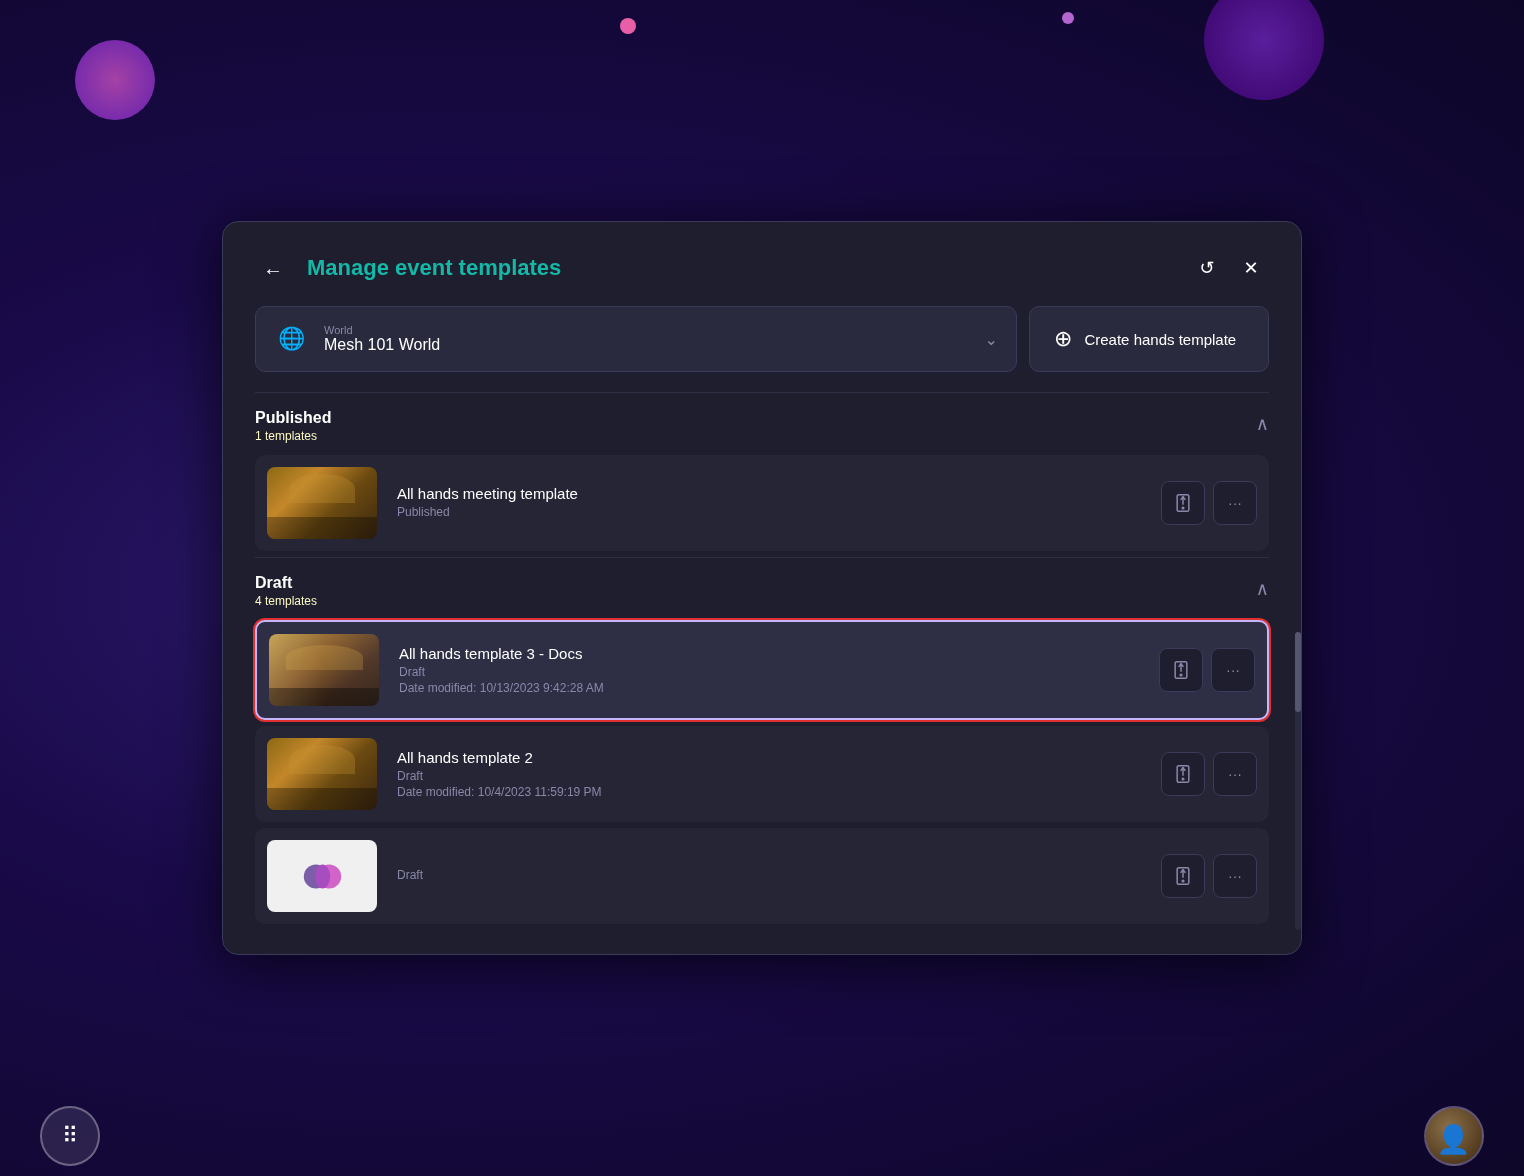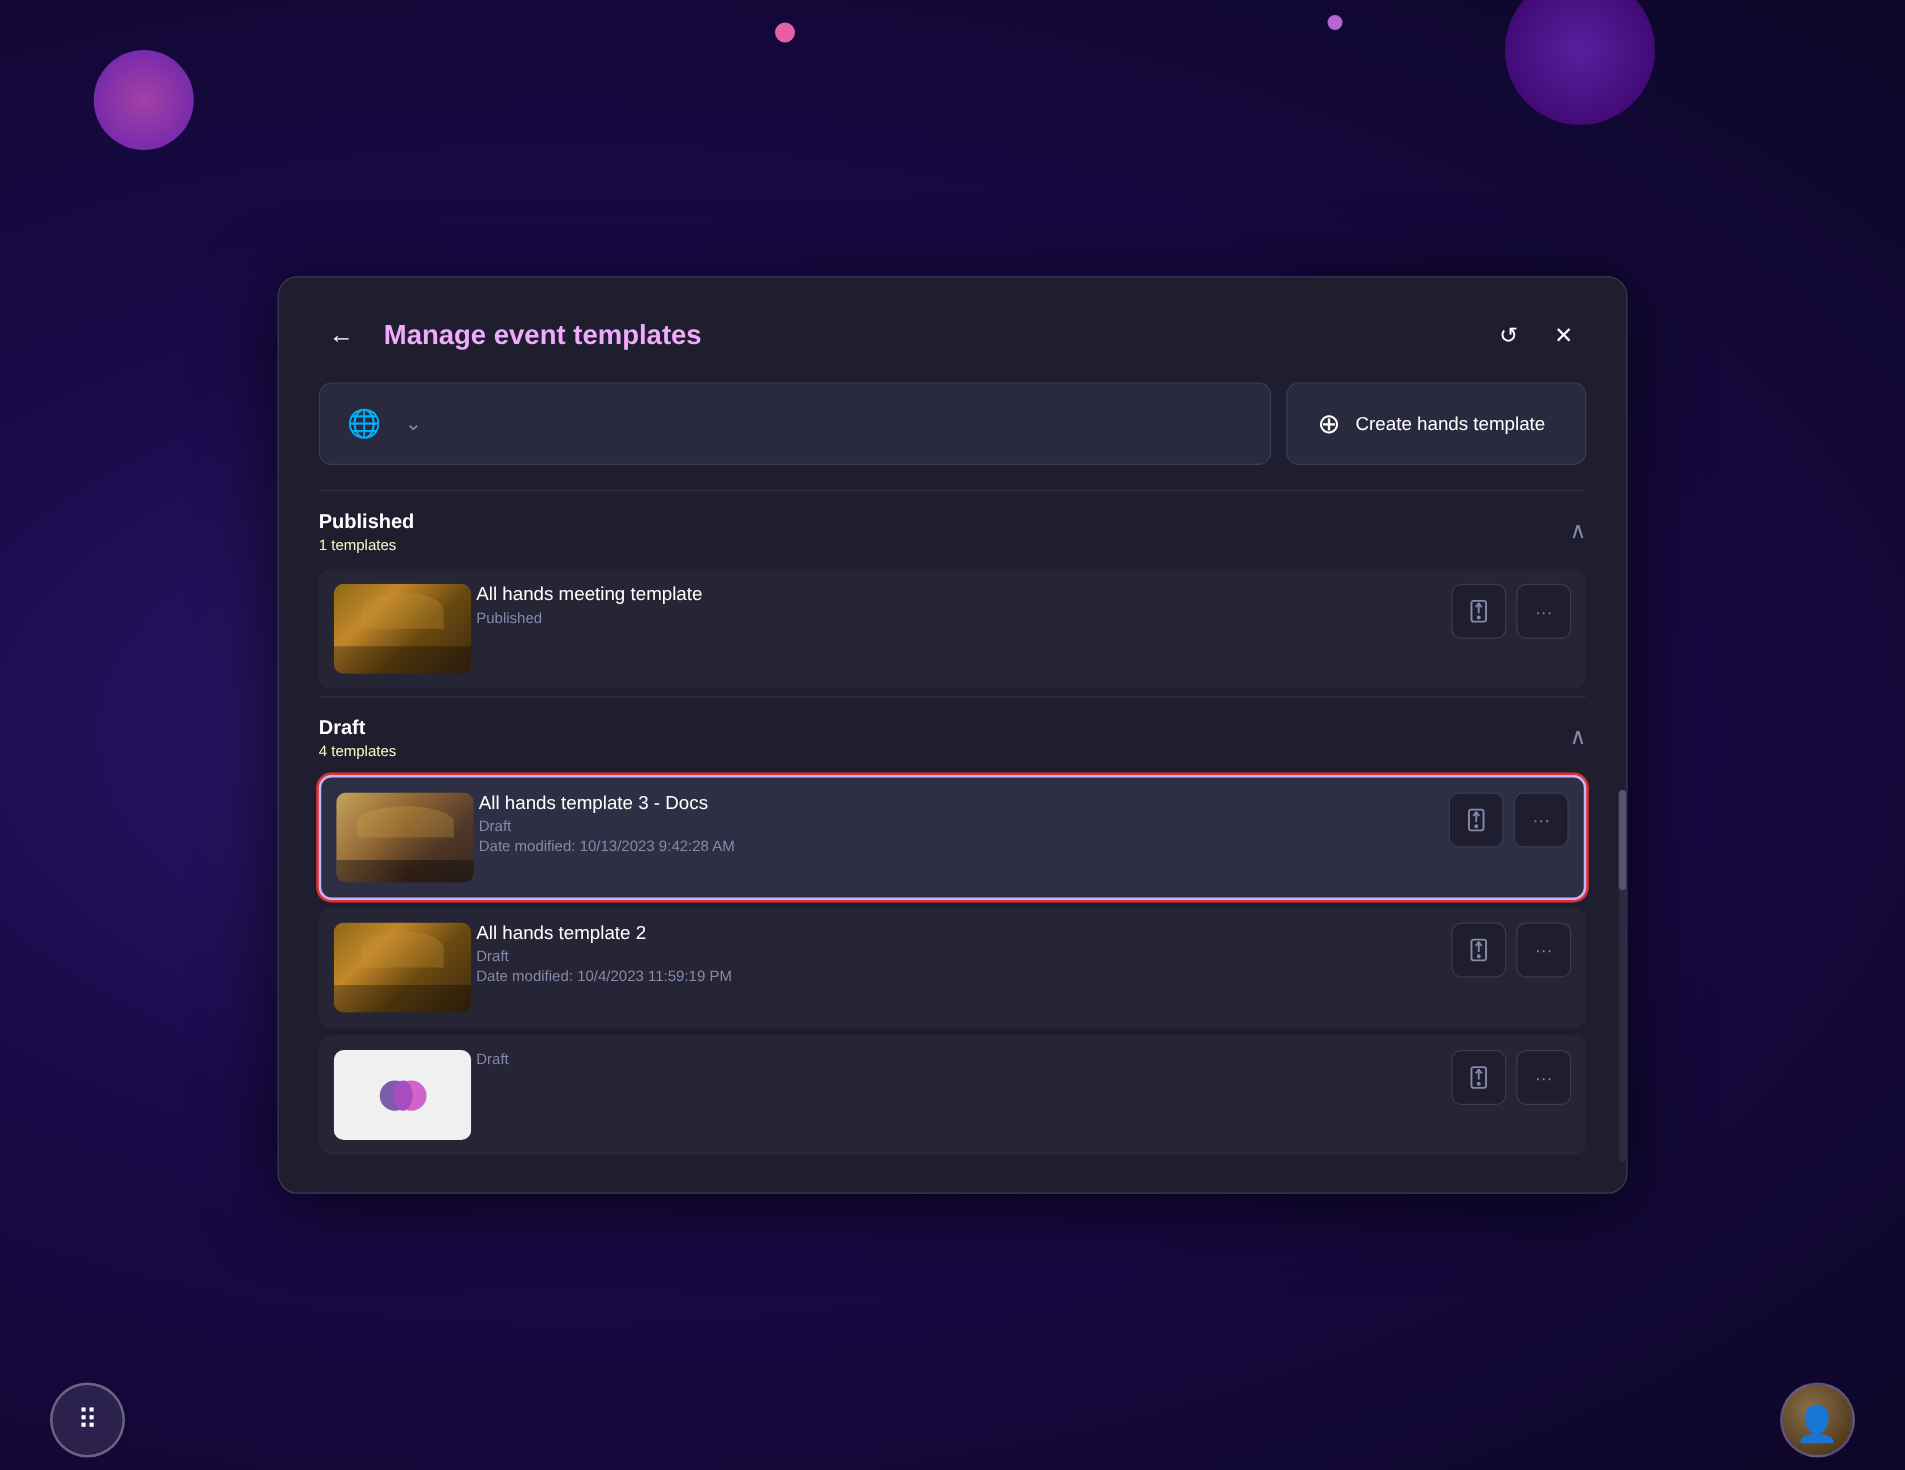--- a/index.html
+++ b/index.html
@@ -73,21 +73,21 @@
       font-size: 20px;
       border-radius: 6px;
       background: transparent;
       border: none;
       flex-shrink: 0;
     }
     .modal-title {
       flex: 1;
       font-size: 22px;
       font-weight: 600;
-      color: #f0abfc;
+      color: #14b8a6;
     }
     .header-actions {
       display: flex;
       gap: 8px;
     }
     .icon-btn {
       width: 36px; height: 36px;
       display: flex; align-items: center; justify-content: center;
       cursor: pointer;
       color: #ffffff;
@@ -183,21 +183,22 @@
     .chevron-up {
       color: #8888aa;
       font-size: 18px;
       cursor: pointer;
       margin-top: 4px;
     }
 
     
     .template-item {
       display: flex;
-      gap: 4px;
+      align-items: center;
+      gap: 20px;
       padding: 12px;
       border-radius: 10px;
       margin-bottom: 6px;
       background: #252535;
       cursor: pointer;
     }
     .template-item.selected {
       background: #2e2e45;
       border: 2px solid #c4b5fd;
       box-shadow: 0 0 0 2px #e03030;
@@ -356,20 +357,24 @@
     <span class="modal-title">Manage event templates</span>
     <div class="header-actions">
       <button class="icon-btn">↺</button>
       <button class="icon-btn">✕</button>
     </div>
   </div>
 
   <div class="world-row">
     <div class="world-selector">
       <div class="world-icon">🌐</div>
+      <div class="world-info">
+        <div class="world-label">World</div>
+        <div class="world-name">Mesh 101 World</div>
+      </div>
       <div class="world-chevron">⌄</div>
     </div>
     <button class="create-btn">
       <span class="create-plus">⊕</span>
       <span>Create hands template</span>
     </button>
   </div>
 
   <div class="modal-content" style="position:relative;padding-left:32px;">
 

